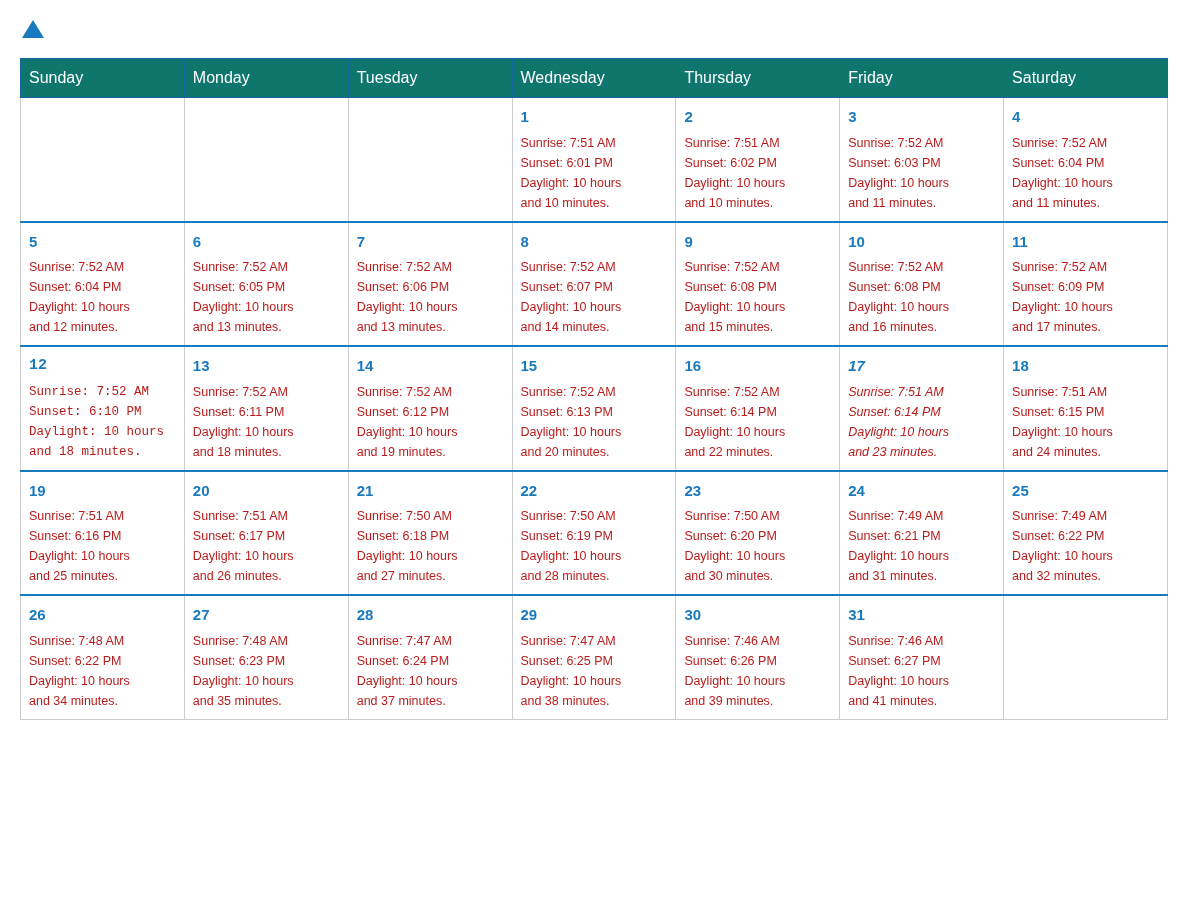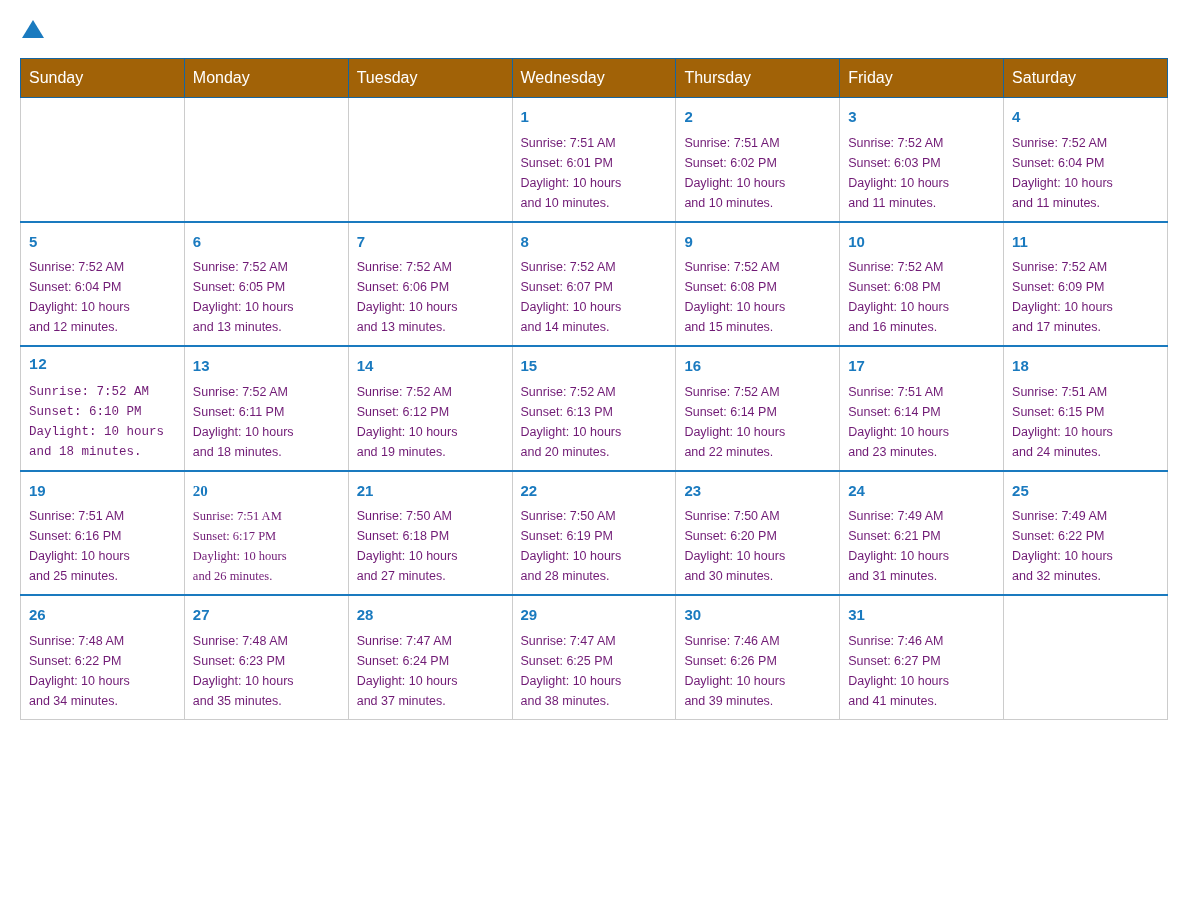--- a/index.html
+++ b/index.html
@@ -47,21 +47,21 @@
     .location-title {
       font-size: 22px;
       color: #333;
     }
     .calendar-table {
       width: 100%;
       border-collapse: collapse;
       border: 1px solid #ccc;
     }
     .calendar-table th {
-      background-color: #a16207;
+      background-color: #0f766e;
       color: #fff;
       padding: 10px 8px;
       text-align: left;
       font-size: 16px;
       font-weight: normal;
       border: 1px solid #1565a0;
     }
     .calendar-table td {
       vertical-align: top;
       padding: 8px;
@@ -71,21 +71,21 @@
       font-size: 13px;
       line-height: 1.5;
     }
     .day-number {
       font-size: 15px;
       font-weight: bold;
       color: #1a7abf;
       margin-bottom: 4px;
     }
     .day-info {
-      color: #701a75;
+      color: #b91c1c;
       font-size: 12.5px;
       line-height: 1.6;
     }
     .empty-cell {
       background: #fff;
     }
     tr:not(:last-child) td {
       border-bottom: 2px solid #1a7abf;
     }
   </style>
@@ -236,21 +236,21 @@
 Daylight: 10 hours
 and 20 minutes.</div>
         </td>
         <td style="border-bottom: 2px solid rgb(26, 122, 191);">
           <div class="day-number">16</div>
           <div class="day-info" style="white-space: pre-line;">Sunrise: 7:52 AM
 Sunset: 6:14 PM
 Daylight: 10 hours
 and 22 minutes.</div>
         </td>
-        <td style="border-bottom: 2px solid rgb(26, 122, 191);">
+        <td style="border-bottom: 2px solid rgb(26, 122, 191); font-style: italic;">
           <div class="day-number">17</div>
           <div class="day-info" style="white-space: pre-line;">Sunrise: 7:51 AM
 Sunset: 6:14 PM
 Daylight: 10 hours
 and 23 minutes.</div>
         </td>
         <td style="border-bottom: 2px solid rgb(26, 122, 191);">
           <div class="day-number">18</div>
           <div class="day-info" style="white-space: pre-line;">Sunrise: 7:51 AM
 Sunset: 6:15 PM
@@ -259,21 +259,21 @@
         </td>
       </tr>
       <tr>
         <td style="border-bottom: 2px solid rgb(26, 122, 191);">
           <div class="day-number">19</div>
           <div class="day-info" style="white-space: pre-line;">Sunrise: 7:51 AM
 Sunset: 6:16 PM
 Daylight: 10 hours
 and 25 minutes.</div>
         </td>
-        <td style="border-bottom: 2px solid rgb(26, 122, 191); font-family: Liberation Serif, serif;">
+        <td style="border-bottom: 2px solid rgb(26, 122, 191);">
           <div class="day-number">20</div>
           <div class="day-info" style="white-space: pre-line;">Sunrise: 7:51 AM
 Sunset: 6:17 PM
 Daylight: 10 hours
 and 26 minutes.</div>
         </td>
         <td style="border-bottom: 2px solid rgb(26, 122, 191);">
           <div class="day-number">21</div>
           <div class="day-info" style="white-space: pre-line;">Sunrise: 7:50 AM
 Sunset: 6:18 PM

